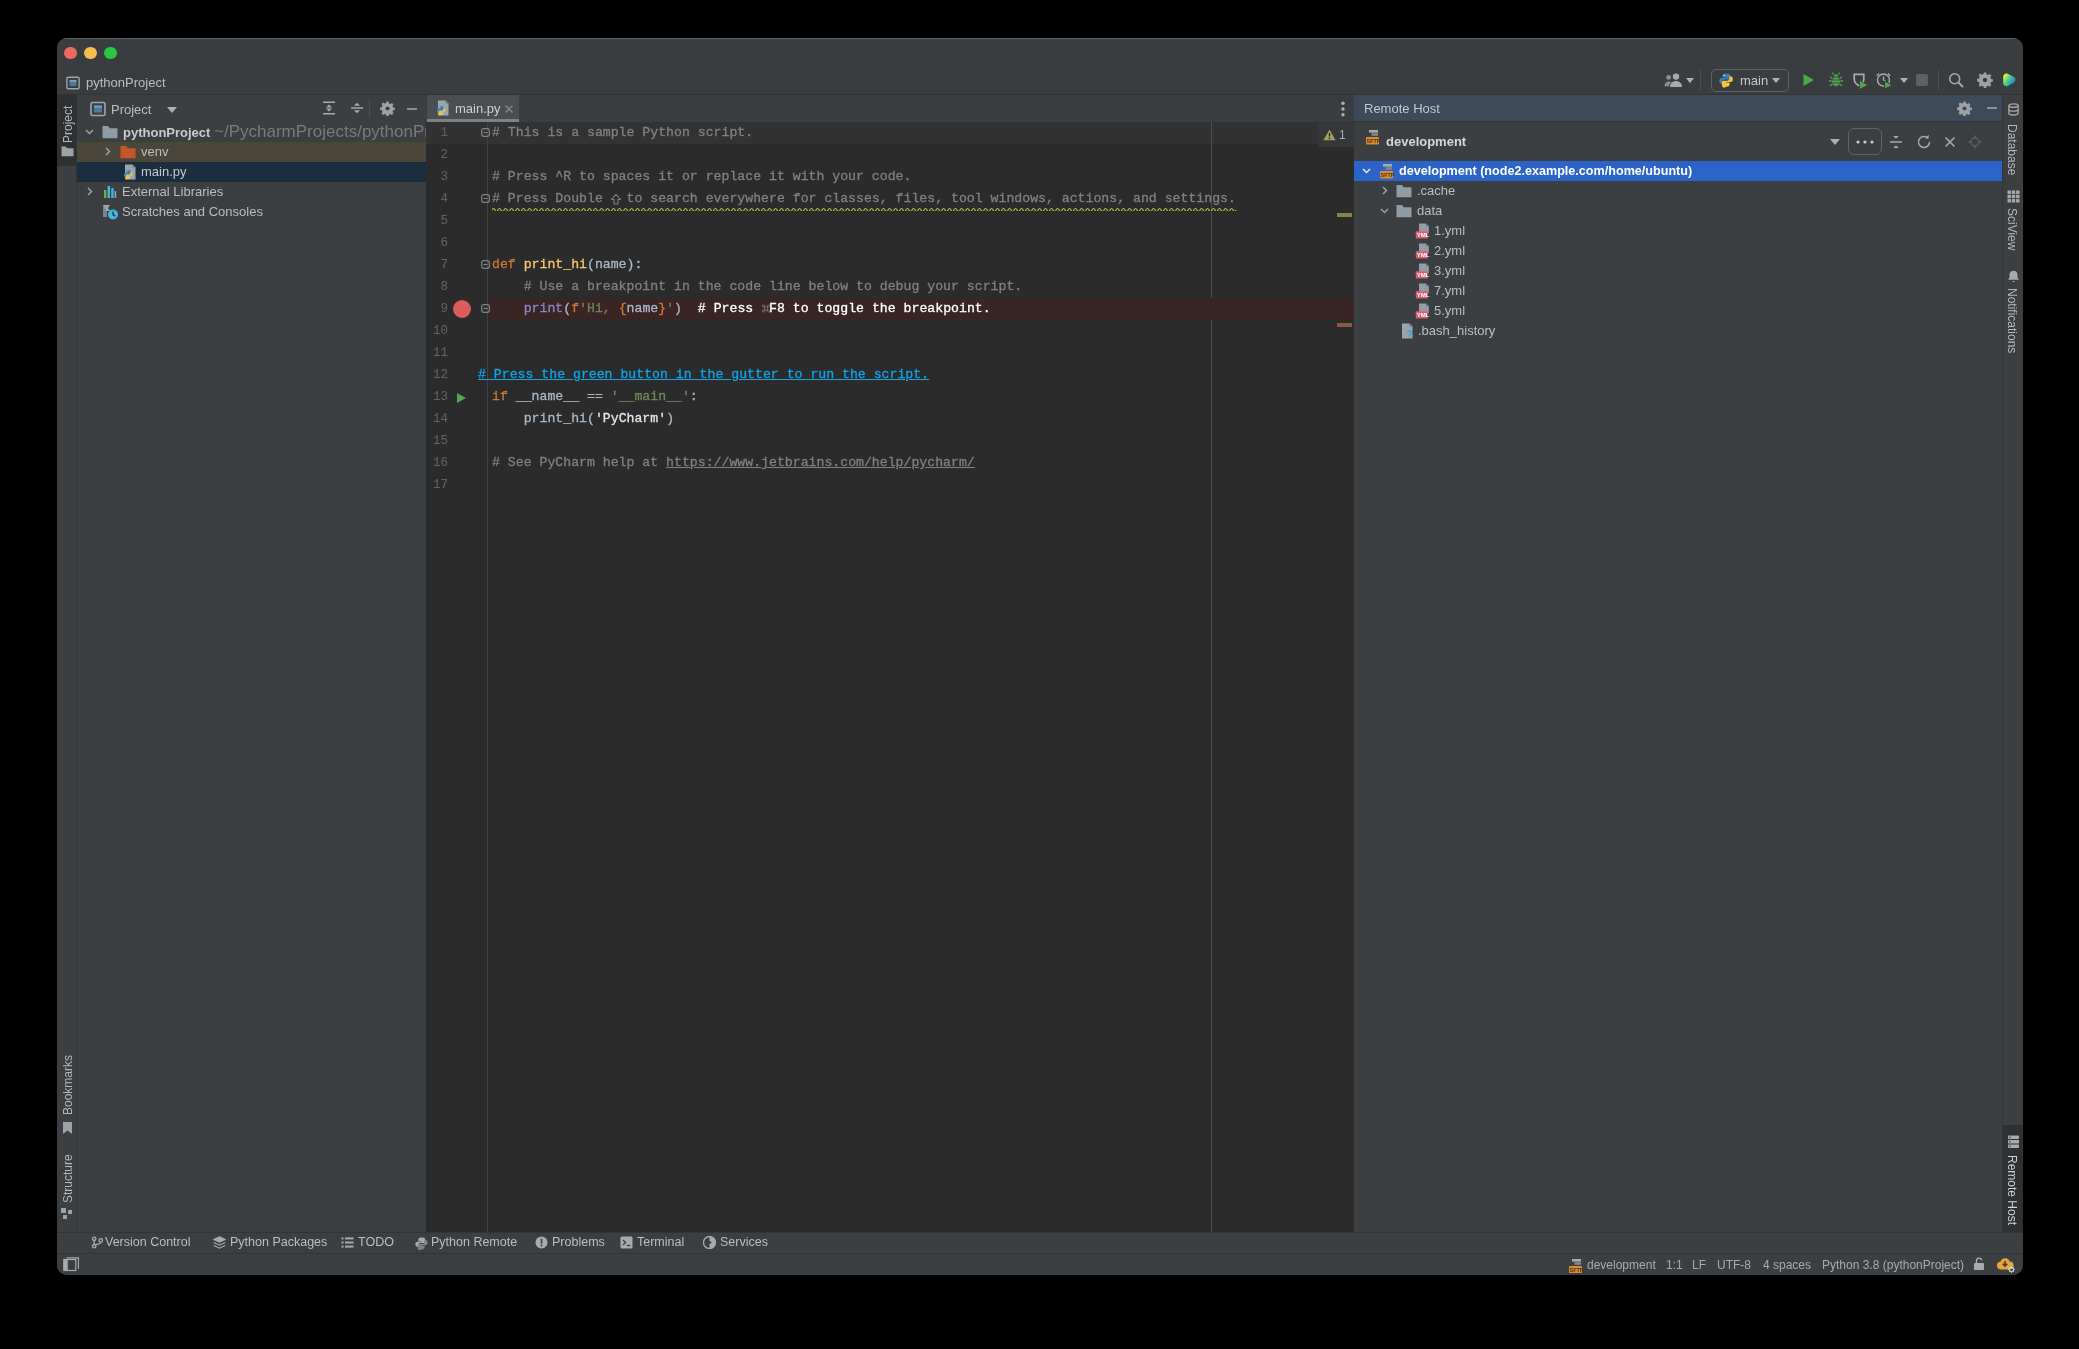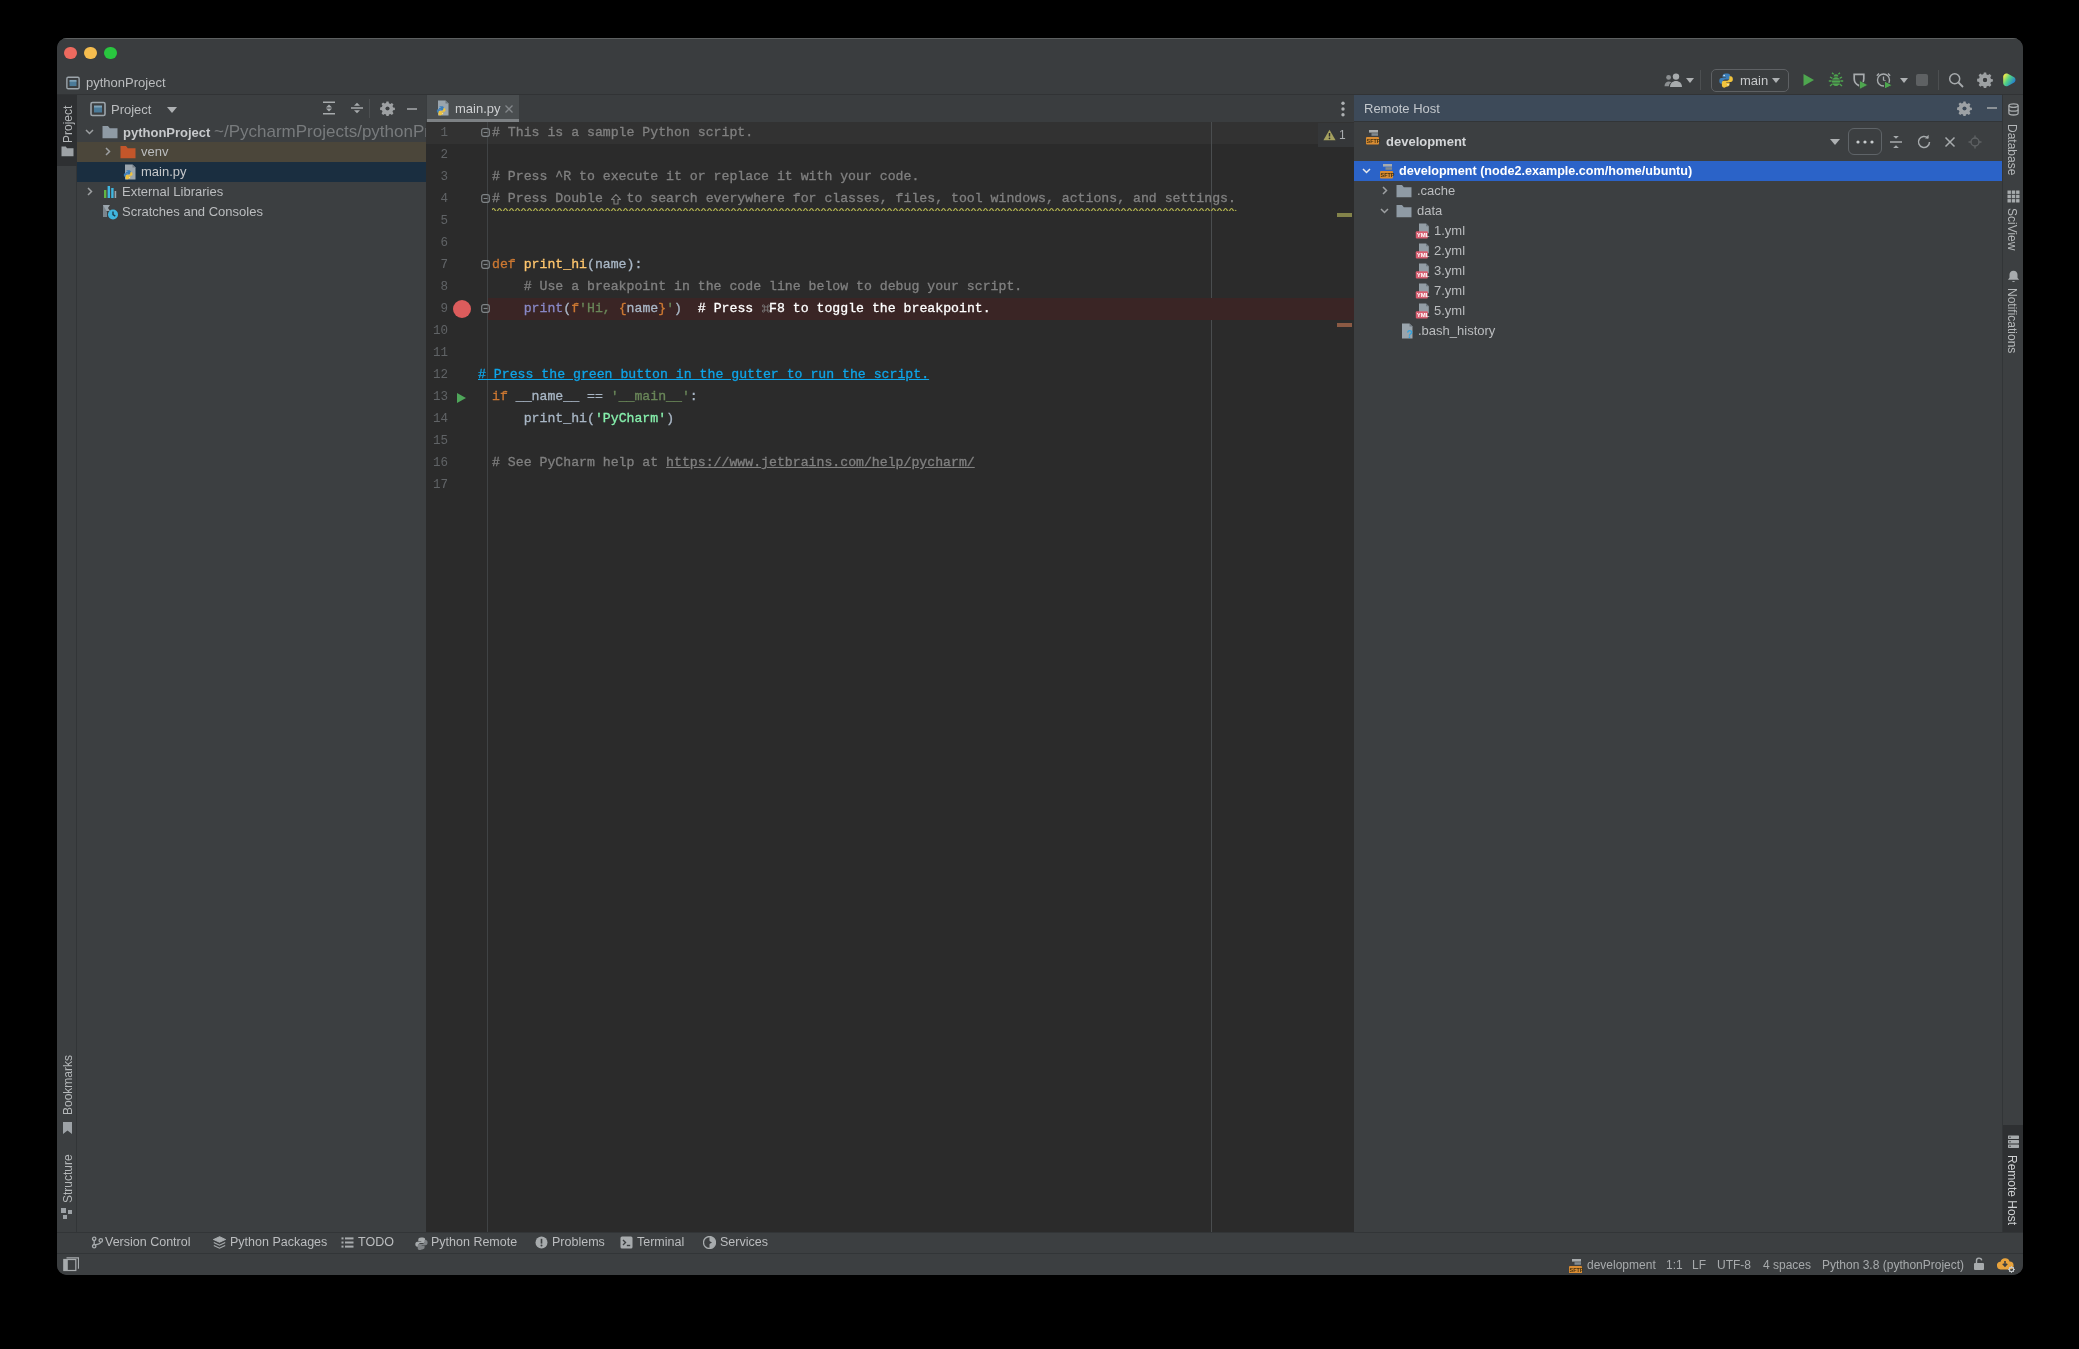--- a/index.html
+++ b/index.html
@@ -290,37 +290,37 @@
         <rect x="0.7" y="0.7" width="7.6" height="7.6" rx="2" fill="none" stroke="#7F8487" stroke-width="1.2"></rect>
         <path d="M2.5 4.5h4" stroke="#7F8487" stroke-width="1.2"></path>
       </svg>
 
     <div class="abs" style="left:27px;top:205px;width:18px;height:18px;border-radius:50%;background:#DB5C5C;"></div>
     <svg class="abs" width="12" height="12" viewBox="0 0 12 12" style="left:29px;top:297px;">
         <path d="M2 1 L11 6 L2 11z" fill="#4FA65A"></path>
       </svg>
 
     <div class="abs mono code" style="left:66px;top:27px;color:#808080;"># This is a sample Python script.</div>
-    <div class="abs mono code" style="left:66px;top:71px;color:#808080;"># Press ^R to execute it or replace it with your code.</div>
+    <div class="abs mono code" style="left:66px;top:71px;color:#808080;"># Press ^R to spaces it or replace it with your code.</div>
     <div class="abs mono code" style="left:66px;top:93px;color:#808080;"># Press Double   to search everywhere for classes, files, tool windows, actions, and settings.</div>
     <svg class="abs" width="10" height="11" viewBox="0 0 10 11" style="left:185px;top:99px;">
         <path d="M5 0.5 L9.5 5.5 H7 V10 H3 V5.5 H0.5 z" fill="none" stroke="#808080" stroke-width="1.1"></path>
       </svg>
     <svg class="abs" width="745" height="4" viewBox="0 0 745 4" style="left:66px;top:112px;" preserveAspectRatio="none">
         <path d="M0 3 Q 1.5 0 3 3 T 6 3 T 9 3 T 12 3 T 15 3 T 18 3 T 21 3 T 24 3 T 27 3 T 30 3 T 33 3 T 36 3 T 39 3 T 42 3 T 45 3 T 48 3 T 51 3 T 54 3 T 57 3 T 60 3 T 63 3 T 66 3 T 69 3 T 72 3 T 75 3 T 78 3 T 81 3 T 84 3 T 87 3 T 90 3 T 93 3 T 96 3 T 99 3 T 102 3 T 105 3 T 108 3 T 111 3 T 114 3 T 117 3 T 120 3 T 123 3 T 126 3 T 129 3 T 132 3 T 135 3 T 138 3 T 141 3 T 144 3 T 147 3 T 150 3 T 153 3 T 156 3 T 159 3 T 162 3 T 165 3 T 168 3 T 171 3 T 174 3 T 177 3 T 180 3 T 183 3 T 186 3 T 189 3 T 192 3 T 195 3 T 198 3 T 201 3 T 204 3 T 207 3 T 210 3 T 213 3 T 216 3 T 219 3 T 222 3 T 225 3 T 228 3 T 231 3 T 234 3 T 237 3 T 240 3 T 243 3 T 246 3 T 249 3 T 252 3 T 255 3 T 258 3 T 261 3 T 264 3 T 267 3 T 270 3 T 273 3 T 276 3 T 279 3 T 282 3 T 285 3 T 288 3 T 291 3 T 294 3 T 297 3 T 300 3 T 303 3 T 306 3 T 309 3 T 312 3 T 315 3 T 318 3 T 321 3 T 324 3 T 327 3 T 330 3 T 333 3 T 336 3 T 339 3 T 342 3 T 345 3 T 348 3 T 351 3 T 354 3 T 357 3 T 360 3 T 363 3 T 366 3 T 369 3 T 372 3 T 375 3 T 378 3 T 381 3 T 384 3 T 387 3 T 390 3 T 393 3 T 396 3 T 399 3 T 402 3 T 405 3 T 408 3 T 411 3 T 414 3 T 417 3 T 420 3 T 423 3 T 426 3 T 429 3 T 432 3 T 435 3 T 438 3 T 441 3 T 444 3 T 447 3 T 450 3 T 453 3 T 456 3 T 459 3 T 462 3 T 465 3 T 468 3 T 471 3 T 474 3 T 477 3 T 480 3 T 483 3 T 486 3 T 489 3 T 492 3 T 495 3 T 498 3 T 501 3 T 504 3 T 507 3 T 510 3 T 513 3 T 516 3 T 519 3 T 522 3 T 525 3 T 528 3 T 531 3 T 534 3 T 537 3 T 540 3 T 543 3 T 546 3 T 549 3 T 552 3 T 555 3 T 558 3 T 561 3 T 564 3 T 567 3 T 570 3 T 573 3 T 576 3 T 579 3 T 582 3 T 585 3 T 588 3 T 591 3 T 594 3 T 597 3 T 600 3 T 603 3 T 606 3 T 609 3 T 612 3 T 615 3 T 618 3 T 621 3 T 624 3 T 627 3 T 630 3 T 633 3 T 636 3 T 639 3 T 642 3 T 645 3 T 648 3 T 651 3 T 654 3 T 657 3 T 660 3 T 663 3 T 666 3 T 669 3 T 672 3 T 675 3 T 678 3 T 681 3 T 684 3 T 687 3 T 690 3 T 693 3 T 696 3 T 699 3 T 702 3 T 705 3 T 708 3 T 711 3 T 714 3 T 717 3 T 720 3 T 723 3 T 726 3 T 729 3 T 732 3 T 735 3 T 738 3 T 741 3 T 744 3" stroke="#B5B550" stroke-width="1.2" fill="none"></path>
       </svg>
     <div class="abs mono code" style="left:66px;top:159px;"><span style="color:#CC7832;">def </span><span style="color:#FFC66D;">print_hi</span>(name):</div>
     <div class="abs mono code" style="left:66px;top:181px;color:#808080;">    # Use a breakpoint in the code line below to debug your script.</div>
     <div class="abs mono code" style="left:66px;top:203px;">    <span style="color:#8888C6;">print</span>(<span style="color:#CC7832;">f</span><span style="color:#6A8759;">'Hi, </span><span style="color:#CC7832;">{</span>name<span style="color:#CC7832;">}</span><span style="color:#6A8759;">'</span>)  <span style="color:#ffffff;text-align:center;"># Press  F8 to toggle the breakpoint.</span></div>
     <svg class="abs" width="8" height="9" viewBox="0 0 10 10" style="left:335.5px;top:209px;">
         <path d="M3 3 H7 V7 H3z M3 3 H2 A1.3 1.3 0 1 1 3 2z M7 3 V2 A1.3 1.3 0 1 1 8 3z M7 7 H8 A1.3 1.3 0 1 1 7 8z M3 7 V8 A1.3 1.3 0 1 1 2 7z" fill="none" stroke="#808080" stroke-width="1"></path>
       </svg>
     <div class="abs mono code" style="left:52px;top:269px;color:#0ea5e9;text-decoration:underline;"># Press the green button in the gutter to run the script.</div>
     <div class="abs mono code" style="left:66px;top:291px;"><span style="color:#CC7832;">if </span>__name__ == <span style="color:#6A8759;">'__main__'</span>:</div>
-    <div class="abs mono code" style="left:66px;top:313px;">    print_hi(<span style="color:#86efac;">'PyCharm'</span>)</div>
+    <div class="abs mono code" style="left:66px;top:313px;">    print_hi(<span style="color:#e5e5e5;">'PyCharm'</span>)</div>
     <div class="abs mono code" style="left:66px;top:357px;color:#808080;"># See PyCharm help at <span style="text-decoration:underline;">https://www.jetbrains.com/help/pycharm/</span></div>
 
     <div class="abs" style="left:892px;top:28px;width:36px;height:24px;background:#353739;"></div>
     <svg class="abs" width="13" height="12" viewBox="0 0 13 12" style="left:897px;top:34px;">
         <path d="M6.5 0.8 L12.6 11.2 H0.4z" fill="#A5A15F"></path>
         <path d="M6.5 4v3.4" stroke="#2B2B2B" stroke-width="1.4"></path>
         <circle cx="6.5" cy="9.3" r="0.9" fill="#2B2B2B"></circle>
       </svg>
     <div class="abs" style="left:913px;top:33px;font-size:12px;color:#A9ADB0;font-family:'Liberation Sans',sans-serif;">1</div>
 

